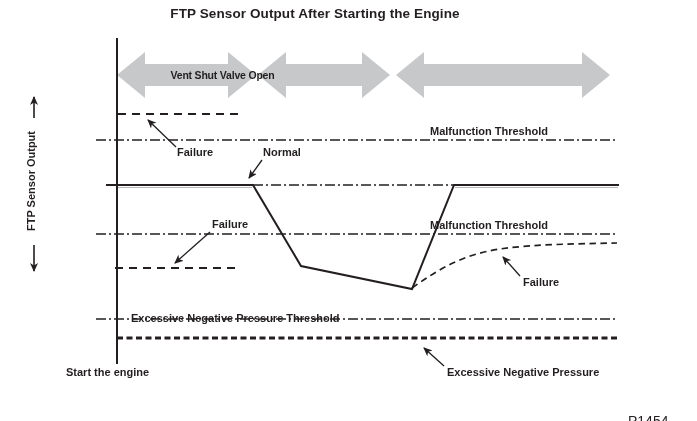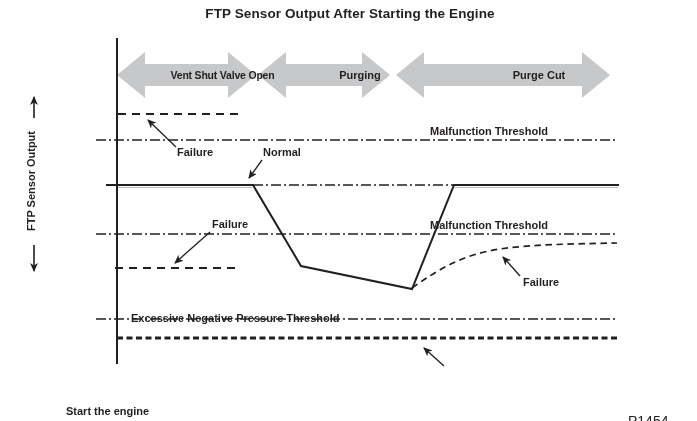--- a/index.html
+++ b/index.html
@@ -31,21 +31,20 @@
   }
   .title {
     position: absolute;
     top: 6px;
     left: 0;
     width: 630px;
     text-align: center;
     font-size: 13.5px;
     font-weight: bold;
     letter-spacing: 0.1px;
-    margin-left: 35px;
   }
   .wrap2 {
     white-space: normal;
     line-height: 11.5px;
   }
   .phase-label {
     position: absolute;
     top: 69px;
     text-align: center;
     font-size: 11px;
@@ -132,28 +131,27 @@
     <line x1="520" y1="276" x2="503" y2="257" stroke="#231f20" stroke-width="1.3" marker-end="url(#arrowhead)"></line>
     <line x1="444" y1="366" x2="424" y2="348" stroke="#231f20" stroke-width="1.3" marker-end="url(#arrowhead)"></line>
   </svg>
 
   <div class="title">FTP Sensor Output After Starting the Engine</div>
 
   <div class="lbl rotated">FTP Sensor Output</div>
 
 
   <div class="phase-label condensed" style="left:117px; width:139px;">Vent Shut Valve Open</div>
-  <div class="phase-label" style="left:258px; width:132px;">Purging</div>
-  <div class="phase-label" style="left:396px; width:214px;">Purge Cut</div>
 
   <div class="lbl right-align" style="left:430px; top:125px; width:188px;">Malfunction Threshold</div>
   <div class="lbl right-align" style="left:430px; top:219px; width:188px;">Malfunction Threshold</div>
   <div class="lbl" style="left:131px; top:312px;">Excessive Negative Pressure Threshold</div>
 
   <div class="lbl" style="left:177px; top:146px;">Failure</div>
   <div class="lbl" style="left:263px; top:146px;text-align:center;">Normal</div>
   <div class="lbl" style="left:212px; top:218px;">Failure</div>
   <div class="lbl" style="left:523px; top:276px;">Failure</div>
+  <div class="lbl" style="left:447px; top:366px;">Excessive Negative Pressure</div>
 
-  <div class="lbl" style="left:66px; top:366px;margin-top:39px;">Start the engine</div>
+  <div class="lbl" style="left:66px; top:366px;">Start the engine</div>
   <div class="fig-id">P1454-0570</div>
 
 </div>
 
 </body></html>

